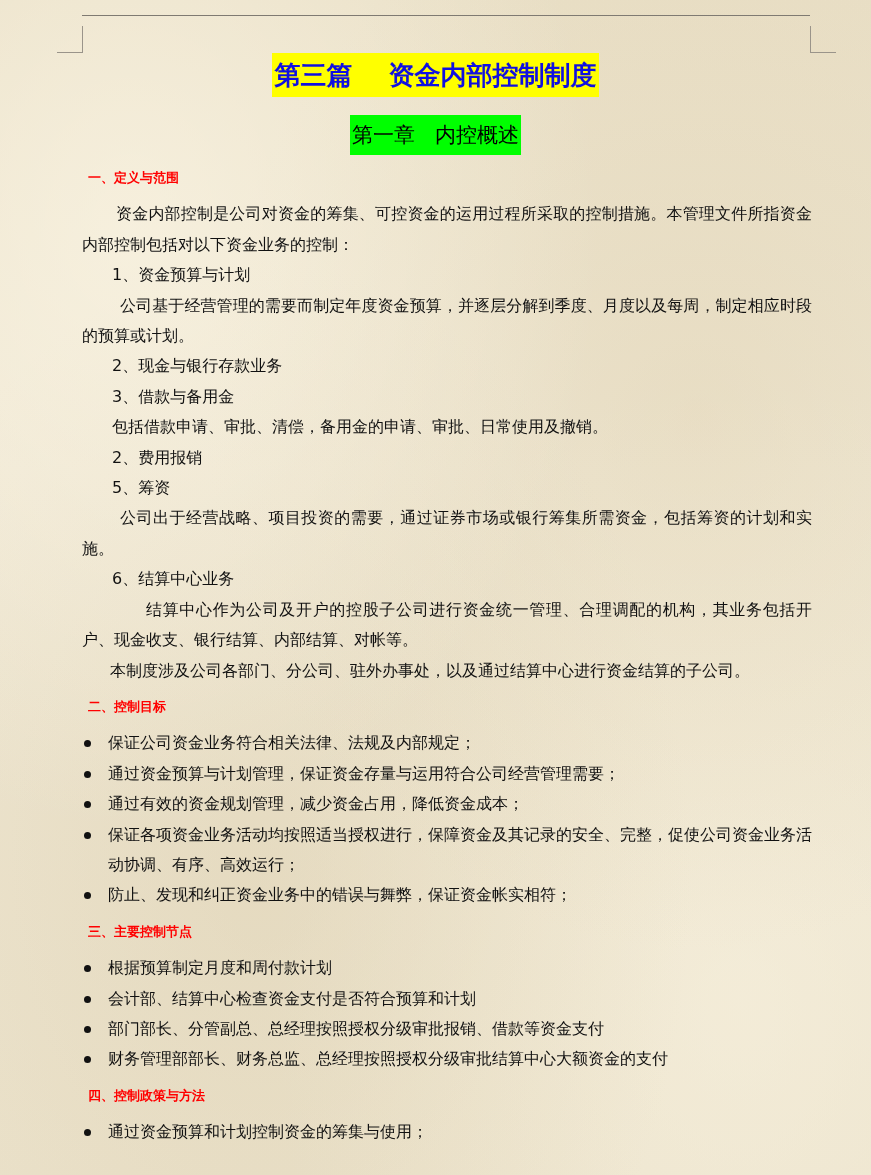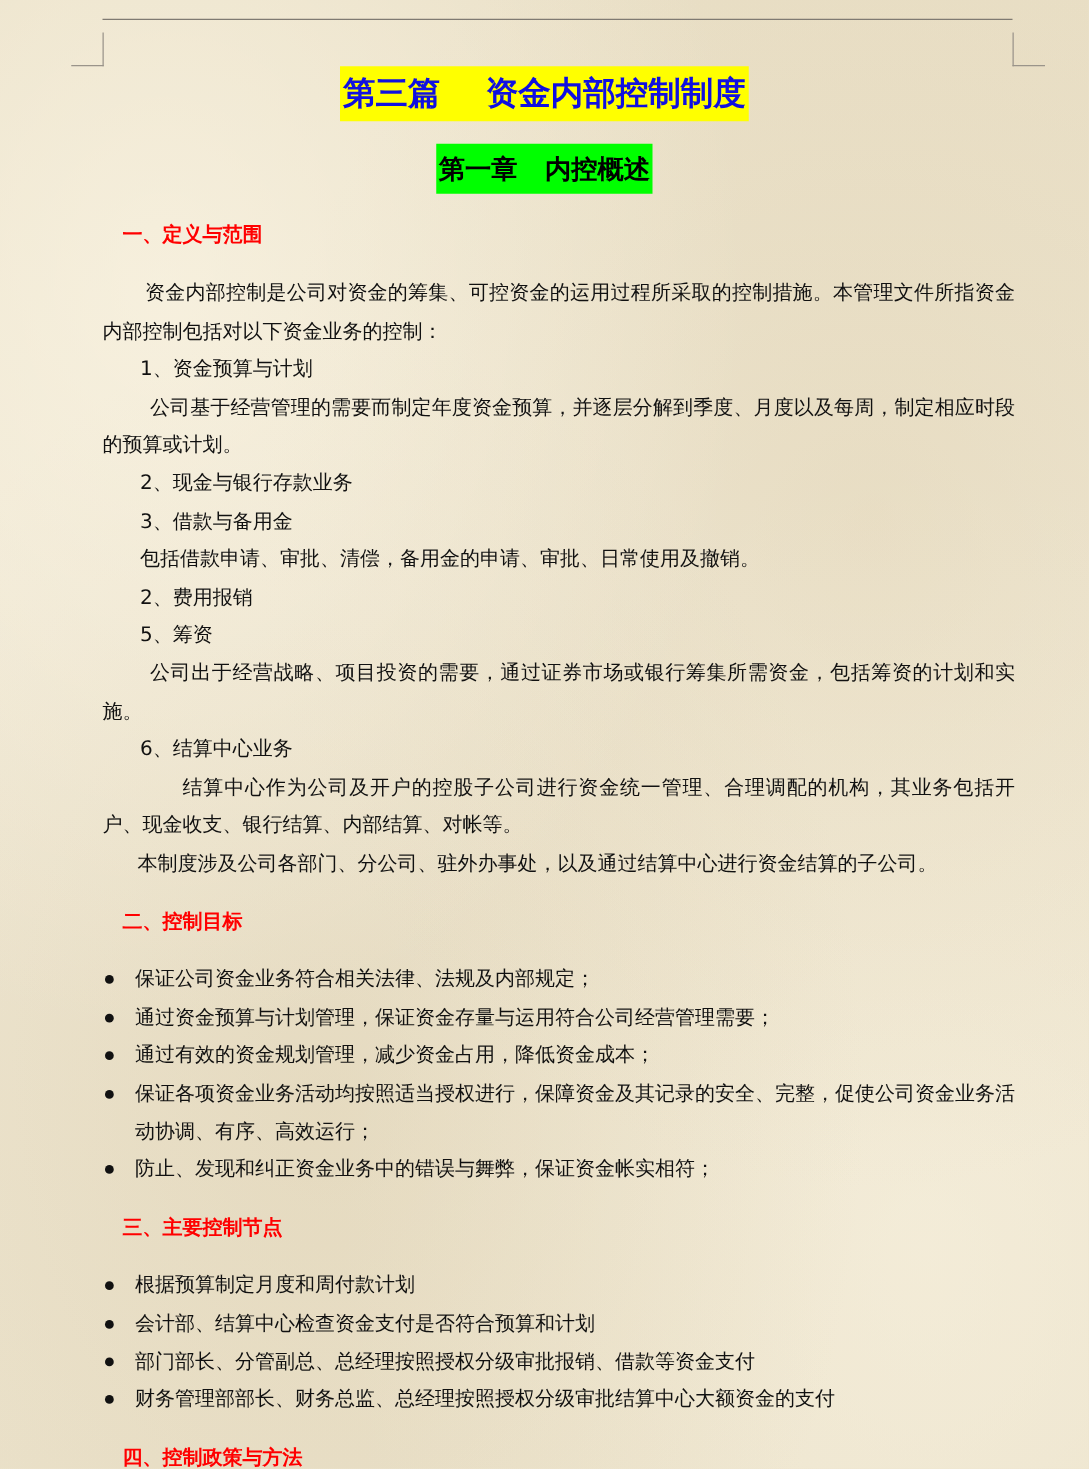--- a/index.html
+++ b/index.html
@@ -72,40 +72,40 @@
       letter-spacing: 0px;
       white-space: pre;
     }
     .chapter-title {
       top: 115px;
     }
     .chapter-title span {
       display: inline-block;
       background: #00ff00;
       color: #000;
-      font-weight: bold;
+      font-weight: normal;
       font-size: 21px;
       line-height: 40px;
       height: 40px;
       padding: 0 2px;
       white-space: pre;
     }
     .content {
       position: absolute;
       left: 82px;
       top: 157px;
       width: 730px;
       font-size: 16px;
       line-height: 30.4px;
     }
     .section-heading {
       color: #ff0000;
       font-weight: bold;
-      font-size: 16px;
-      margin: 16px;
+      font-size: 13px;
+      margin: 6px;
     }
     .para {
       margin: 0;
       text-align: justify;
       text-align-last: left;
     }
     .indent-2 { text-indent: 34px; }
     .indent-2b { text-indent: 38px; }
     .indent-3 { text-indent: 64px; }
     .item-head { padding-left: 30px; margin: 0; }

